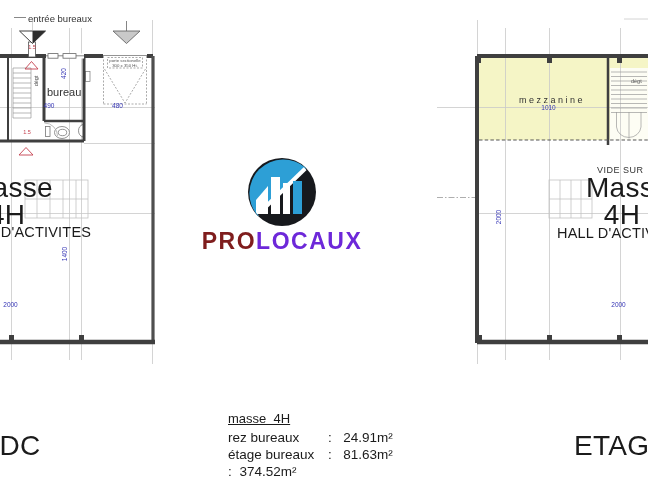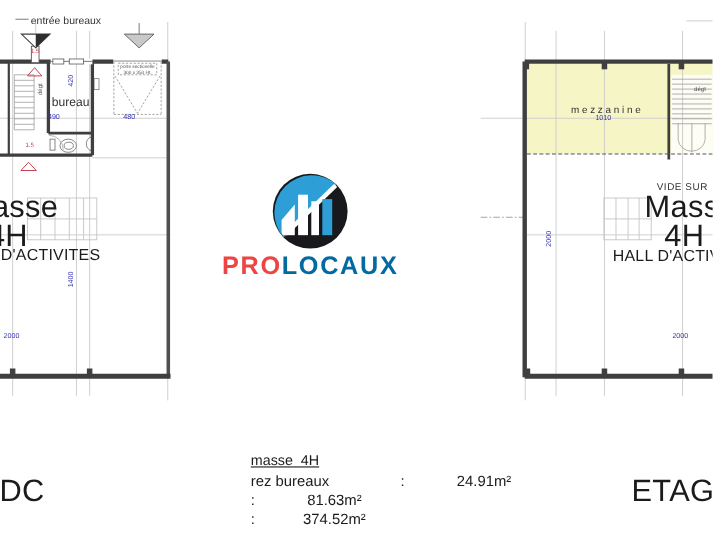--- a/index.html
+++ b/index.html
@@ -9,21 +9,21 @@
   }
   .canvas svg.plan{position:absolute;left:0;top:0;}
   .abs{position:absolute;white-space:nowrap;color:#1b1b1b;}
   .big{font-size:28px;letter-spacing:0.3px;}
   .mid{font-size:14.5px;letter-spacing:0.2px;}
   .dim{fill:#3535b5;font-size:6.5px;font-family:"Liberation Sans",sans-serif;}
   .red{fill:#c4404e;font-size:5.5px;font-family:"Liberation Sans",sans-serif;}
   .tiny{fill:#555555;font-family:"Liberation Sans",sans-serif;}
   .lbl{fill:#333333;font-family:"Liberation Sans",sans-serif;}
   .s-title{font-size:13px;text-decoration:underline;margin-bottom:3px;color:#1b1b1b;}
-  .s-row{font-size:13.5px;line-height:17px;display:flex;color:#1b1b1b;gap:36px;}
+  .s-row{font-size:13.5px;line-height:17px;display:flex;color:#1b1b1b;}
   .s-label{display:inline-block;width:100px;}
   .s-sep{display:inline-block;width:9px;}
   .s-val{display:inline-block;width:62px;text-align:center;}
   .brand{font-weight:bold;font-size:23px;letter-spacing:1.5px;text-align:center;}
 </style>
 </head>
 <body>
 
 <div class="canvas">
 
@@ -211,31 +211,32 @@
         <line x1="10" y1="70" x2="72" y2="10" stroke="#ffffff" stroke-width="4"></line>
         <polygon points="16,48 28,34 28,62 16,62" fill="#ffffff"></polygon>
         <rect x="31" y="25" width="9" height="37" fill="#ffffff"></rect>
         <rect x="43" y="31" width="7" height="31" fill="#ffffff"></rect>
         <rect x="53" y="29" width="9" height="33" fill="#2d9fd6"></rect>
         <rect x="8" y="62" width="68" height="14" fill="#17191d"></rect>
       </g>
     </svg>
   </div>
   <div class="abs brand" style="left:197px;top:228px;width:170px;">
-    <span style="color:#ef4444;">PRO</span><span style="color:#0369a1;">LOCAUX</span>
+    <span style="color:#7f1d1d;">PRO</span><span style="color:#6d28d9;">LOCAUX</span>
   </div>
 
   <div class="abs" style="left:228px;top:411px;">
     <div class="s-title">masse&nbsp; 4H</div>
     <div class="s-row">
       <span class="s-label">rez bureaux</span>
         <span class="s-sep">:</span>
         <span class="s-val">24.91m²</span>
     </div>
     <div class="s-row">
+      <span class="s-label">étage bureaux</span>
         <span class="s-sep">:</span>
         <span class="s-val">81.63m²</span>
     </div>
     <div class="s-row">
         <span class="s-sep">:</span>
         <span class="s-val">374.52m²</span>
     </div>
   </div>
 
 </div>

